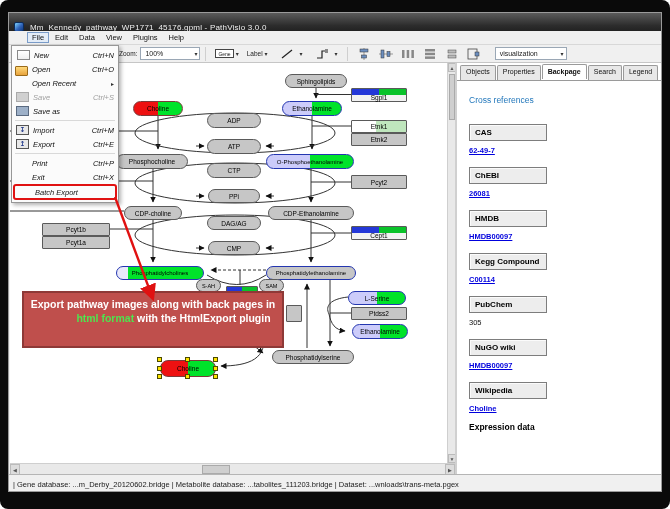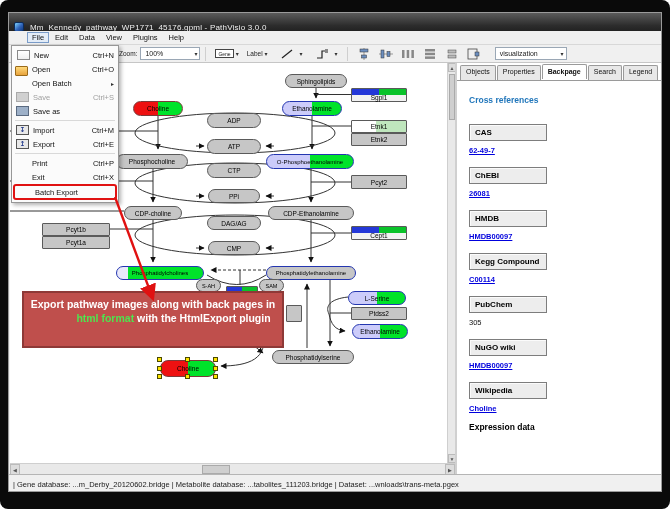--- a/index.html
+++ b/index.html
@@ -79,37 +79,37 @@
 
   
   .sidepanel{position:absolute;left:446px;top:50px;width:208px;height:411px;background:#fff;
              border-left:2px solid #d0d0d0;}
   .tabs{position:absolute;left:0;top:2px;height:15px;display:flex;padding-left:3px;}
   .tab{font-size:7px;color:#111;background:#e8e8e8;border:1px solid #9a9a9a;border-bottom:none;
        padding:2px 5px 1px 5px;margin-right:1px;border-radius:2px 2px 0 0;}
   .tab.active{background:#fff;font-weight:bold;position:relative;top:-1px;padding-top:3px;}
   .bp-body{position:absolute;left:0;top:17px;width:206px;height:392px;background:#fff;
            border-top:1px solid #9a9a9a;padding:14px 0 0 12px;overflow:hidden;}
-  .bp-title{color:#2277bb;font-weight:bold;font-size:8.5px;margin-bottom:16px;}
+  .bp-title{color:#2277bb;font-weight:normal;font-size:8.5px;margin-bottom:16px;}
   .bp-section{margin-bottom:9px;}
   .bp-header{display:inline-block;min-width:78px;border:1px solid #7d7d7d;background:#ededed;
              font-weight:bold;font-size:8px;padding:3px 6px 3px 5px;margin-bottom:5px;box-shadow:1px 1px 0 #fbfbfb inset;}
   .bp-link{display:block;color:#0000dd;font-weight:bold;font-size:7.5px;text-decoration:underline;margin-bottom:3px;}
   .bp-value{display:block;color:#111;font-size:7.5px;margin-bottom:3px;}
   .bp-footer{font-weight:bold;font-size:8.5px;color:#000;margin-top:8px;}
 
   
   .statusbar{position:absolute;left:0;top:461px;width:654px;height:19px;background:#f0f0f0;
              border-top:1px solid #b5b5b5;display:flex;align-items:center;}
   .statusbar span{font-size:7.5px;color:#1a1a1a;padding-left:4px;white-space:nowrap;}
 
   
   .filemenu{position:absolute;left:2px;top:32px;width:108px;background:#fbfbfb;border:1px solid #979797;
             box-shadow:2px 2px 4px rgba(0,0,0,.3);z-index:30;padding:2px 0;}
-  .mi{position:relative;height:14px;display:flex;align-items:center;font-size:7.5px;color:#111;padding:0 4px 0 3px;}
+  .mi{position:relative;height:14px;display:flex;align-items:center;font-size:7.5px;color:#111;padding:0 4px 0 3px;font-style:italic;}
   .mi.disabled{color:#a0a0a0;}
   .mi .ic{width:13px;height:10px;margin-right:4px;flex:0 0 13px;position:relative;}
   .mi .lbl{white-space:nowrap;}
   .mi .sc{margin-left:auto;font-size:7.5px;}
   .mi .sub{margin-left:auto;font-size:6px;color:#333;}
   .mi.hot{border:2px solid #e01111;border-radius:3px;height:16px;margin:0 1px;}
   .msep{height:1px;background:#d9d9d9;margin:2px 3px;}
   
   .ic-new{background:linear-gradient(#fff,#eee);border:1px solid #888;width:8px !important;height:10px;margin-left:2px;}
   .ic-open{background:linear-gradient(#ffd97a,#e8a33d);border:1px solid #9a6a1a;height:7px;margin-top:3px;border-radius:1px;}
@@ -395,21 +395,21 @@
           <span class="lbl">New</span>
           <span class="sc">Ctrl+N</span>
         </div>
         <div class="mi">
           <span class="ic ic-open"></span>
           <span class="lbl">Open</span>
           <span class="sc">Ctrl+O</span>
         </div>
         <div class="mi">
           <span class="ic "></span>
-          <span class="lbl">Open Batch</span>
+          <span class="lbl">Open Recent</span>
           <span class="sub">▸</span>
         </div>
         <div class="mi disabled">
           <span class="ic ic-save dis"></span>
           <span class="lbl">Save</span>
           <span class="sc">Ctrl+S</span>
         </div>
         <div class="mi">
           <span class="ic ic-save"></span>
           <span class="lbl">Save as</span>

